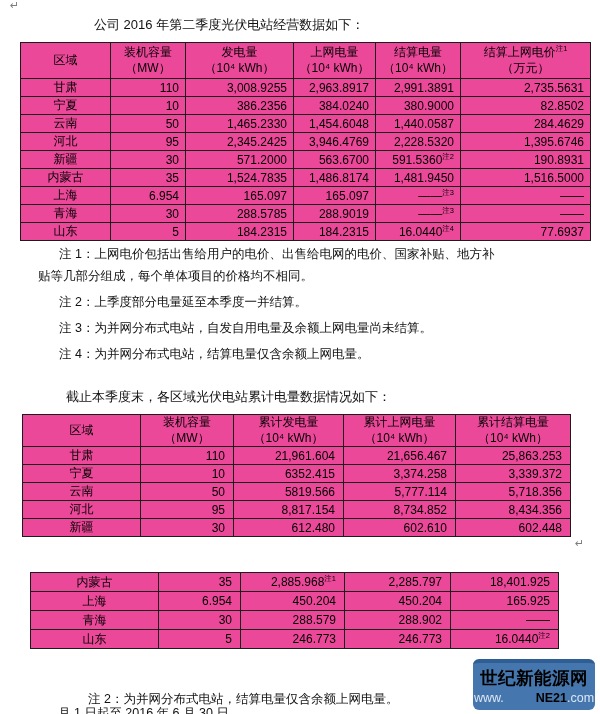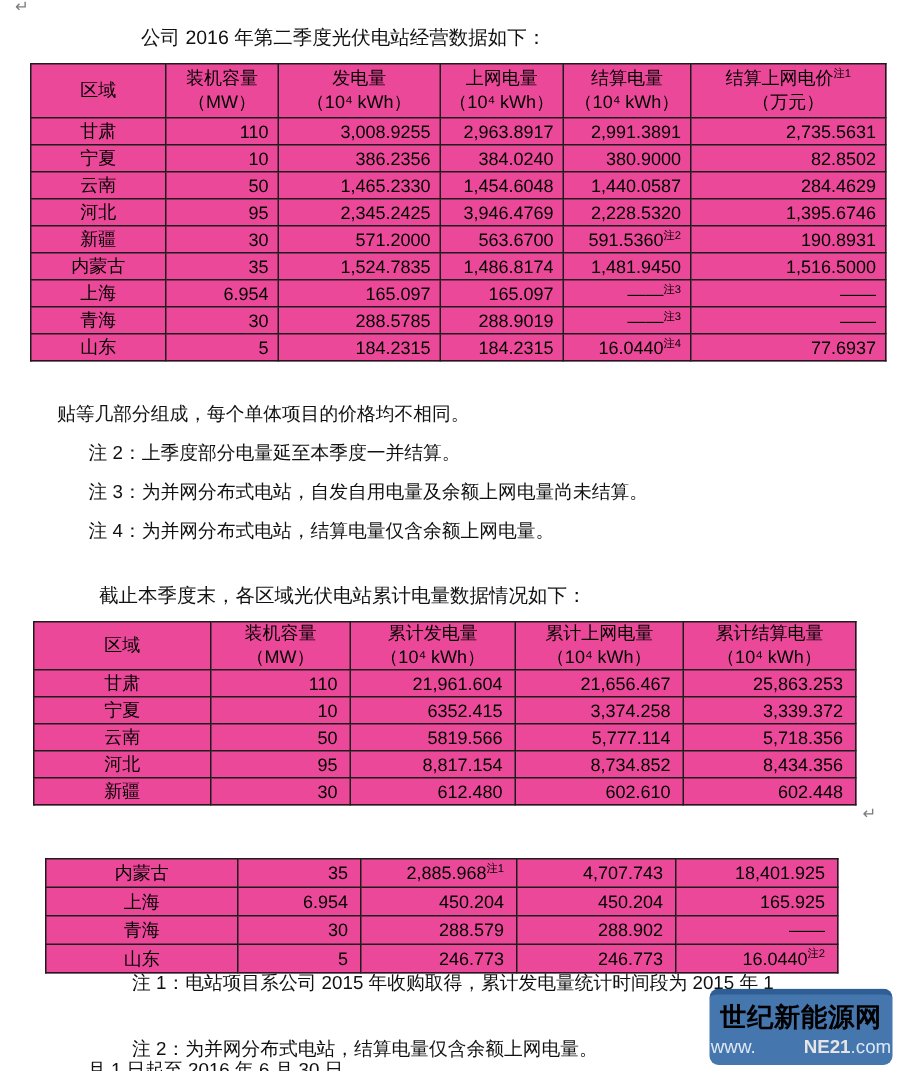--- a/index.html
+++ b/index.html
@@ -20,21 +20,21 @@
   .t1 tbody tr{height:18px;}
   .t2 thead tr{height:32px;}
   .t2 tbody tr{height:18px;}
   .t3 tbody tr{height:19px;}
   .logo{position:absolute;left:473px;top:659px;width:122px;height:51px;
         background:#4577ae;border-top:4px solid #2f5e95;border-radius:6px;
         box-sizing:border-box;text-align:center;}
   .logo-name{font-size:17.5px;font-weight:bold;color:#000000;margin-top:3px;
              letter-spacing:0.5px;white-space:nowrap;}
   .logo-url{font-size:12.5px;color:#dde7f3;margin-top:1px;white-space:nowrap;}
-  .logo-url b{color:#e5e5e5;padding-left:32px;}
+  .logo-url b{color:#000000;padding-left:32px;}
 </style>
 </head>
 <body>
 
 <div class="doc">
 
   <span class="pilcrow" style="left:10px;top:0px;">↵</span>
 
   <div class="title" style="left:94px;top:16px;">公司 2016 年第二季度光伏电站经营数据如下：</div>
 
@@ -143,20 +143,21 @@
           <td class="c">山东</td>
           <td class="n">5</td>
           <td class="n">184.2315</td>
           <td class="n">184.2315</td>
           <td class="n"><span>16.0440</span><sup>注4</sup></td>
           <td class="n">77.6937</td>
         </tr>
     </tbody>
   </table>
 
+  <div class="note-line" style="left:59px;top:246px;">注 1：上网电价包括出售给用户的电价、出售给电网的电价、国家补贴、地方补</div>
   <div class="note-line" style="left:38px;top:268px;">贴等几部分组成，每个单体项目的价格均不相同。</div>
   <div class="note-line" style="left:59px;top:294px;">注 2：上季度部分电量延至本季度一并结算。</div>
   <div class="note-line" style="left:59px;top:320px;">注 3：为并网分布式电站，自发自用电量及余额上网电量尚未结算。</div>
   <div class="note-line" style="left:59px;top:346px;">注 4：为并网分布式电站，结算电量仅含余额上网电量。</div>
 
   <div class="title" style="left:66px;top:388px;">截止本季度末，各区域光伏电站累计电量数据情况如下：</div>
 
   <table class="t2" style="left:22px;top:414px;width:548px;">
     <colgroup>
       <col style="width:118px">
@@ -235,21 +236,21 @@
         <col style="width:82px">
         <col style="width:104px">
       <col style="width:106px">
         <col style="width:108px">
     </colgroup>
     <tbody>
       <tr>
           <td class="c">内蒙古</td>
           <td class="n">35</td>
           <td class="n"><span>2,885.968</span><sup>注1</sup></td>
-          <td class="n">4,707.743</td>
+          <td class="n">2,285.797</td>
           <td class="n"><span>18,401.925</span><sup></sup></td>
         </tr>
       <tr>
           <td class="c">上海</td>
           <td class="n">6.954</td>
           <td class="n"><span>450.204</span><sup></sup></td>
           <td class="n">450.204</td>
           <td class="n"><span>165.925</span><sup></sup></td>
         </tr>
       <tr>
@@ -262,21 +263,20 @@
       <tr>
           <td class="c">山东</td>
           <td class="n">5</td>
           <td class="n"><span>246.773</span><sup></sup></td>
           <td class="n">246.773</td>
           <td class="n"><span>16.0440</span><sup>注2</sup></td>
         </tr>
     </tbody>
   </table>
 
-  <div class="note-line" style="left:88px;top:647px;">注 1：电站项目系公司 2015 年收购取得，累计发电量统计时间段为 2015 年 1</div>
   <div class="note-line" style="left:58px;top:669px;margin-top:36px;">月 1 日起至 2016 年 6 月 30 日。</div>
   <div class="note-line" style="left:88px;top:691px;">注 2：为并网分布式电站，结算电量仅含余额上网电量。</div>
 
   <span class="pilcrow" style="left:566px;top:700px;">↵</span>
 
   <div class="logo">
     <div class="logo-name">世纪新能源网</div>
     <div class="logo-url"><span>www.</span><b>NE21</b><span>.com</span></div>
   </div>
 

